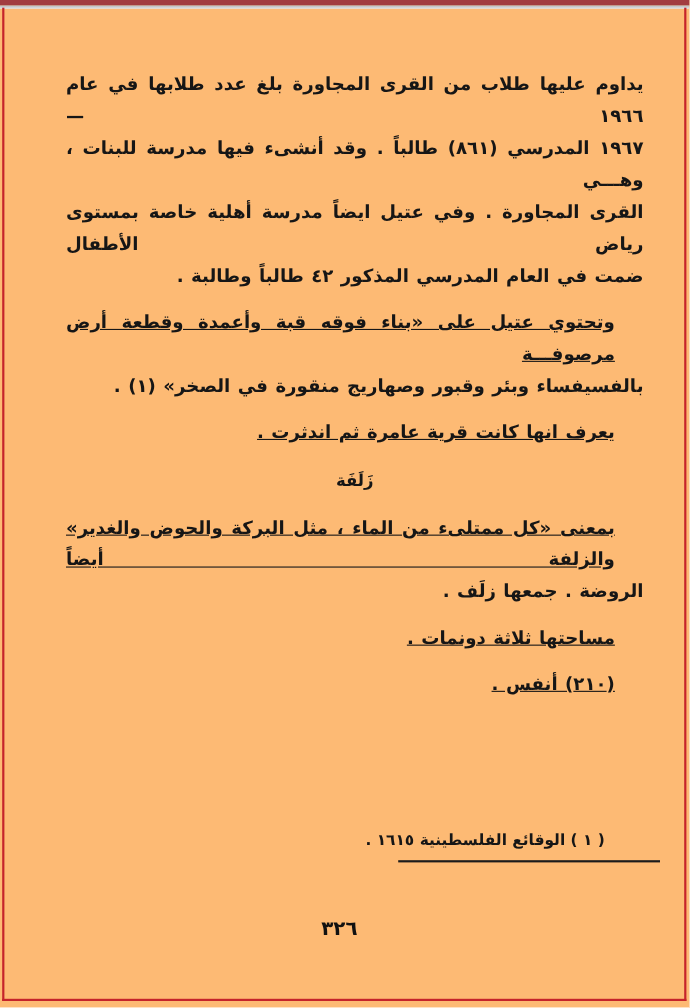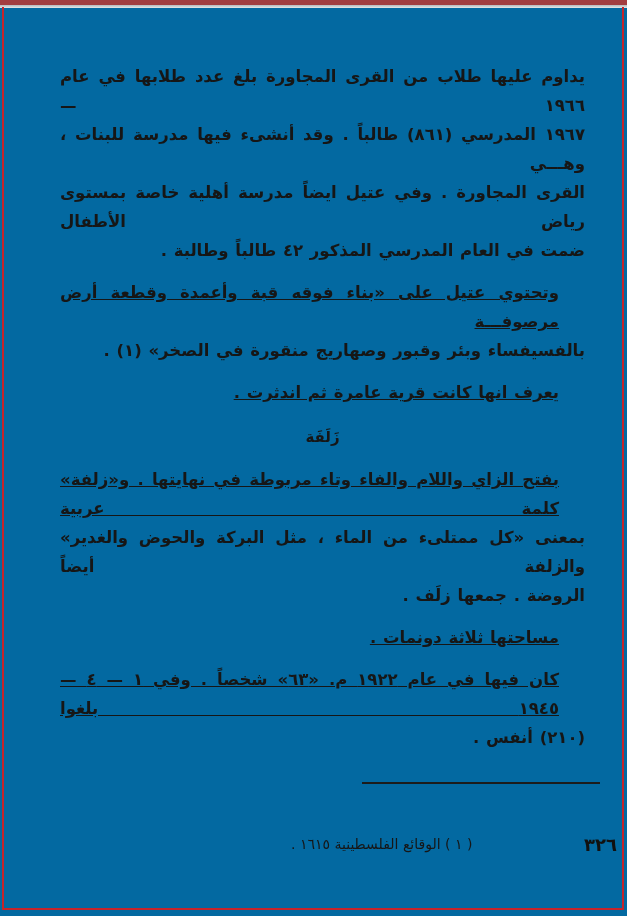--- a/index.html
+++ b/index.html
@@ -1,19 +1,19 @@
 <!DOCTYPE html>
 <html lang="ar"><head>
 <meta charset="utf-8">
 <style>
   html,body{margin:0;padding:0;background:#ffffff;}
   .page{
     position:relative;
     width:627px;height:916px;
-    background:#0369a1;
+    background:#fdba74;
     overflow:hidden;
     font-family:"DejaVu Sans",sans-serif;
   }
   .top-band{position:absolute;top:0;left:0;right:0;height:5px;background:#a23d40;}
   .top-shadow{position:absolute;top:5px;left:0;right:0;height:3px;background:linear-gradient(#b7babd,#e4e6e8);}
   .frame{
     position:absolute;left:2px;right:3px;top:7px;bottom:6px;
     border-left:2px solid #c5242b;
     border-right:2px solid #c5242b;
     border-bottom:2px solid #c5242b;
@@ -32,27 +32,27 @@
   .para.indent .ln:first-child{padding-right:26px;text-decoration:underline;}
   .heading{
     font-size:15px;font-weight:bold;line-height:29px;
     text-align:center;margin:16px 0 0 0;
   }
   .footnote-rule{
     position:absolute;top:782px;right:27px;width:238px;
     border-top:2px solid #1c1c1c;
   }
   .footnote{
-    position:absolute;top:832px;right:36px;width:300px;
-    direction:rtl;text-align:left;
-    font-size:14px;font-weight:normal;color:#161616;line-height:24px;
+    position:absolute;top:752px;right:36px;width:300px;
+    direction:rtl;text-align:center;
+    font-size:14px;font-weight:bold;color:#161616;line-height:24px;
   }
   .page-number{
     position:absolute;top:834px;left:0;right:10px;
-    text-align:right;
+    text-align:center;
     font-size:18px;font-weight:bold;color:#111;
   }
 </style>
 </head>
 <body>
 
 <div class="page">
   <div class="top-band"></div>
   <div class="top-shadow"></div>
   <div class="frame"></div>
@@ -71,31 +71,29 @@
       <div class="ln last">بالفسيفساء وبئر وقبور وصهاريج منقورة في الصخر» (١) .</div>
     </div>
 
     <div class="para indent">
       <div class="ln last">يعرف انها كانت قرية عامرة ثم اندثرت .</div>
     </div>
 
     <h2 class="heading">زَلَفَة</h2>
 
     <div class="para indent">
-      <div class="ln">بفتح الزاي واللام والفاء وتاء مربوطة في نهايتها . و«زلفة» كلمة عربية</div>
       <div class="ln">بمعنى «كل ممتلىء من الماء ، مثل البركة والحوض والغدير» والزلفة أيضاً</div>
       <div class="ln last">الروضة . جمعها زلَف .</div>
     </div>
 
     <div class="para indent">
       <div class="ln last">مساحتها ثلاثة دونمات .</div>
     </div>
 
     <div class="para indent">
-      <div class="ln">كان فيها في عام ١٩٢٢ م. «٦٣» شخصاً . وفي ١ — ٤ — ١٩٤٥ بلغوا</div>
       <div class="ln last">(٢١٠) أنفس .</div>
     </div>
 
   </div>
 
   <div class="footnote-rule"></div>
   <div class="footnote">( ١ ) الوقائع الفلسطينية ١٦١٥ .</div>
   <div class="page-number">٣٢٦</div>
 </div>
 

